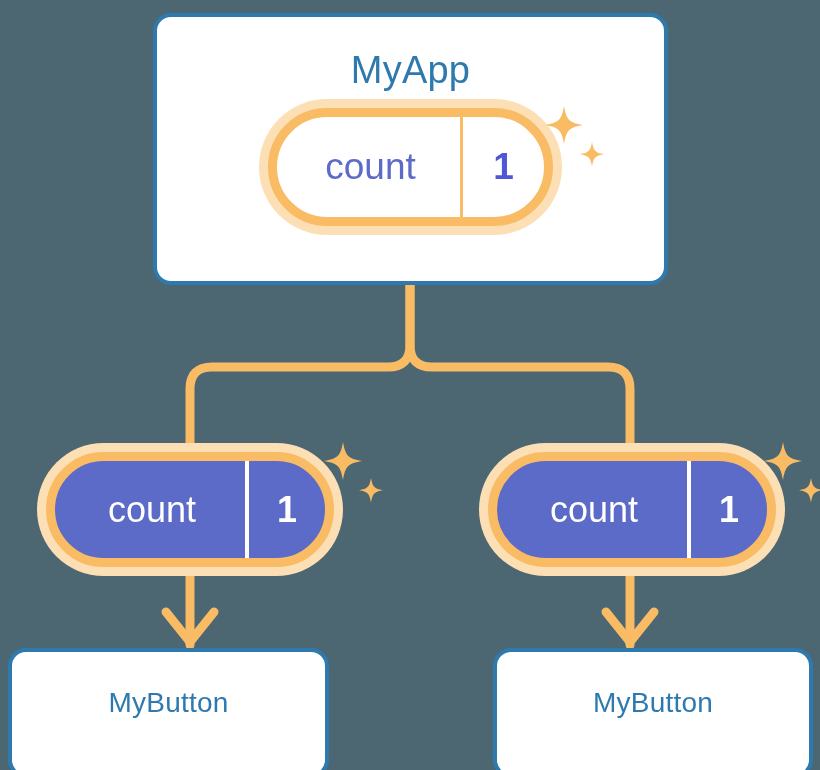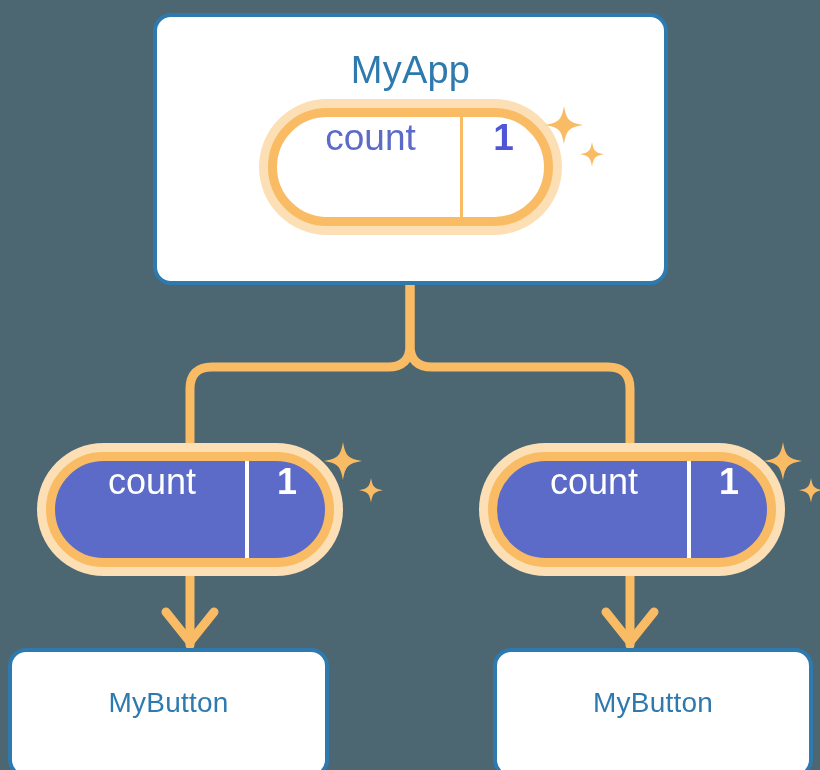--- a/index.html
+++ b/index.html
@@ -91,20 +91,21 @@
     display: flex;
     align-items: stretch;
     border: 9px solid #f9bc64;
     border-radius: 999px;
     
     box-shadow: 0 0 0 9px #fcdfb4;
     overflow: hidden;
   }
   .pill-cell {
     display: flex;
+    align-items: center;
     justify-content: center;
     box-sizing: border-box;
   }
   .pill-key {
     padding: 0 20px 0 24px;
   }
   .pill-val {
     padding: 0 26px;
   }
   .pill-key-text,

